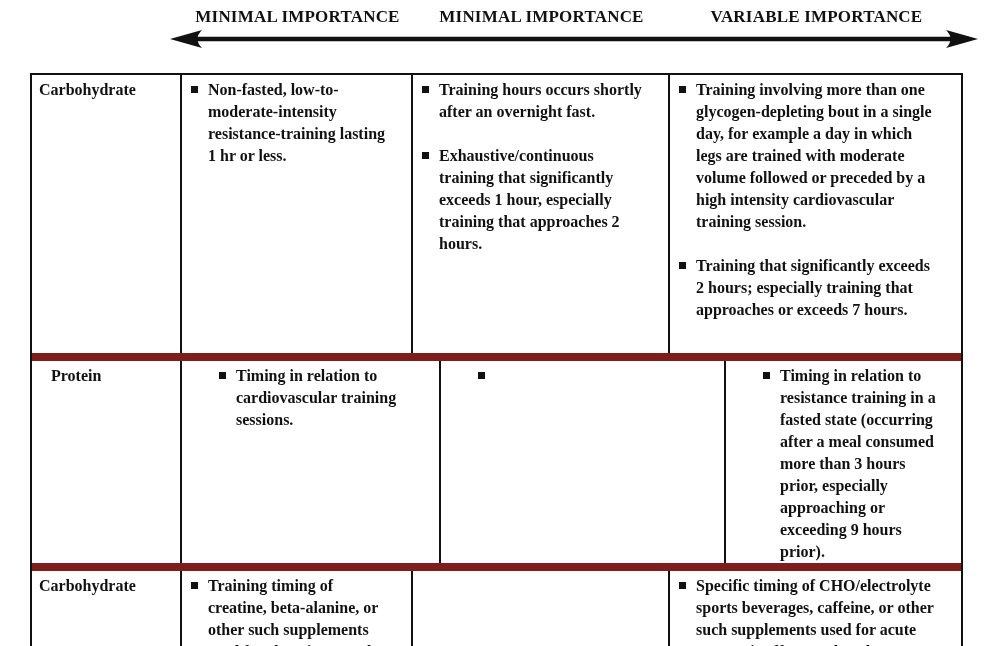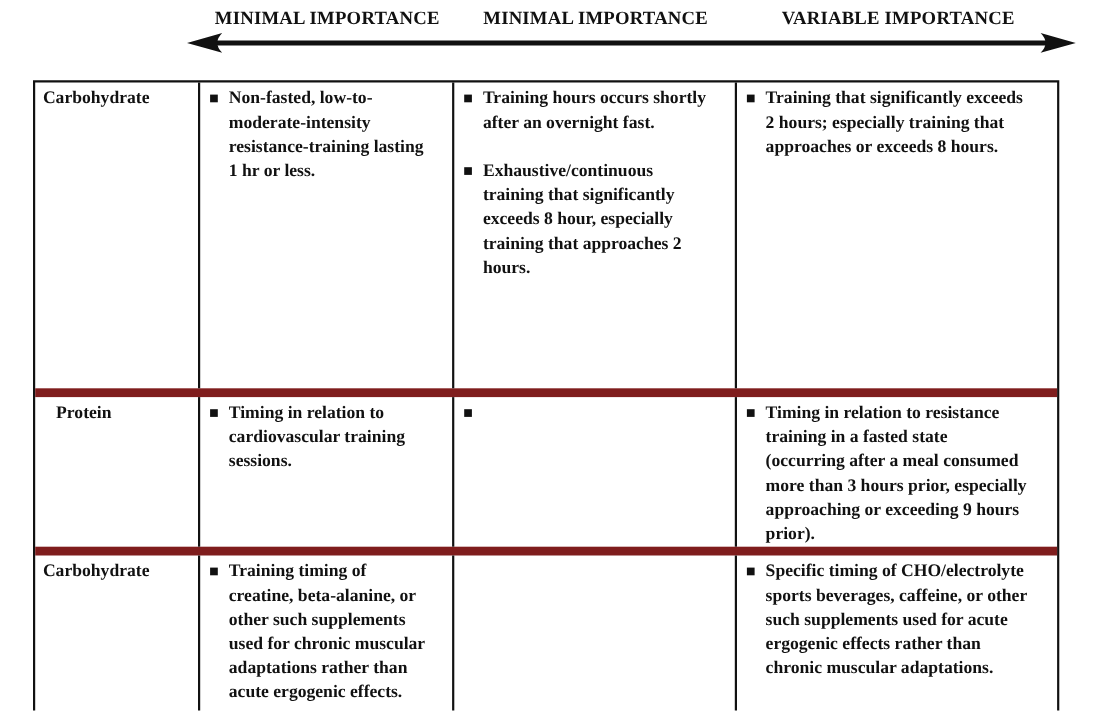--- a/index.html
+++ b/index.html
@@ -38,21 +38,21 @@
     border: 2px solid #111;
     border-bottom-width: 3px;
   }
   .trow {
     display: grid;
     grid-template-columns: 150px 231px 257px 1fr;
     border-bottom: 8px solid #7f1d1d;
   }
   .trow:last-child { border-bottom: none; }
   .trow-carbohydrate { min-height: 286px; }
-  .trow-protein      { min-height: 133px; }
+  .trow-protein      { min-height: 133px; gap: 28px; }
   .trow-supplements  { min-height: 152px; }
   .cell {
     border-right: 2px solid #111;
     padding-top: 4px;
     font-size: 16px;
     font-weight: bold;
     line-height: 22px;
   }
   .cell:last-child { border-right: none; }
   .label-cell { padding-left: 7px; }
@@ -96,27 +96,31 @@
         <div class="bullet-text">Non-fasted, low-to-moderate-intensity resistance-training lasting 1 hr or less.</div>
       </div>
     </div>
     <div class="cell">
       <div class="bullet-item">
         <span class="sq-bullet"></span>
         <div class="bullet-text">Training hours occurs shortly after an overnight fast.</div>
       </div>
       <div class="bullet-item">
         <span class="sq-bullet"></span>
-        <div class="bullet-text">Exhaustive/continuous training that significantly exceeds 8 hour, especially training that approaches 2 hours.</div>
+        <div class="bullet-text">Exhaustive/continuous training that significantly exceeds 1 hour, especially training that approaches 2 hours.</div>
       </div>
     </div>
     <div class="cell">
       <div class="bullet-item">
         <span class="sq-bullet"></span>
-        <div class="bullet-text">Training that significantly exceeds 2 hours; especially training that approaches or exceeds 8 hours.</div>
+        <div class="bullet-text">Training involving more than one glycogen-depleting bout in a single day, for example a day in which legs are trained with moderate volume followed or preceded by a high intensity cardiovascular training session.</div>
+      </div>
+      <div class="bullet-item">
+        <span class="sq-bullet"></span>
+        <div class="bullet-text">Training that significantly exceeds 2 hours; especially training that approaches or exceeds 7 hours.</div>
       </div>
     </div>
   </div>
 
   <div class="trow trow-protein">
     <div class="cell label-cell label-indent">Protein</div>
     <div class="cell">
       <div class="bullet-item">
         <span class="sq-bullet"></span>
         <div class="bullet-text">Timing in relation to cardiovascular training sessions.</div>

